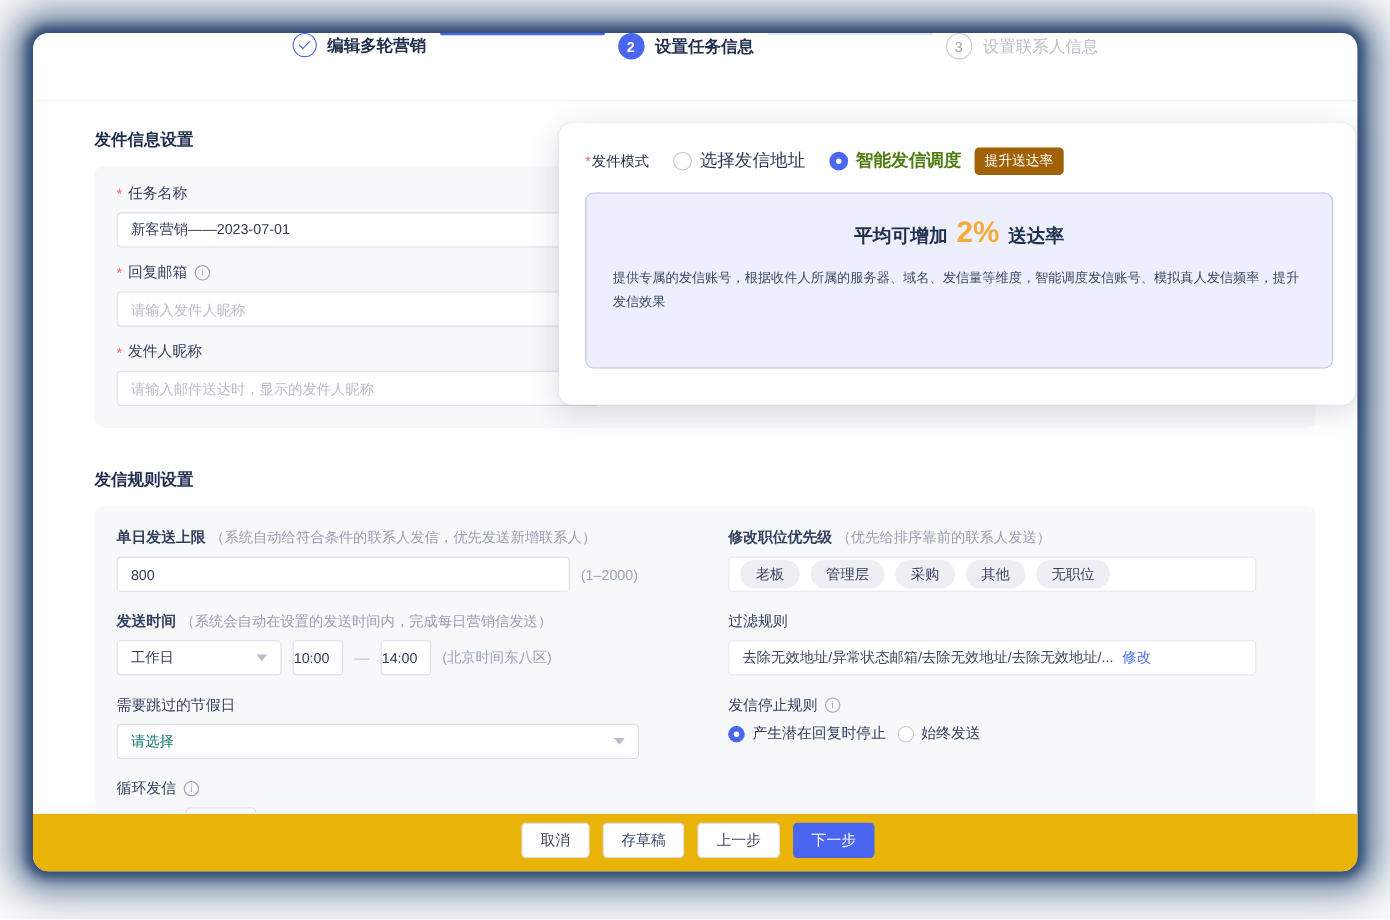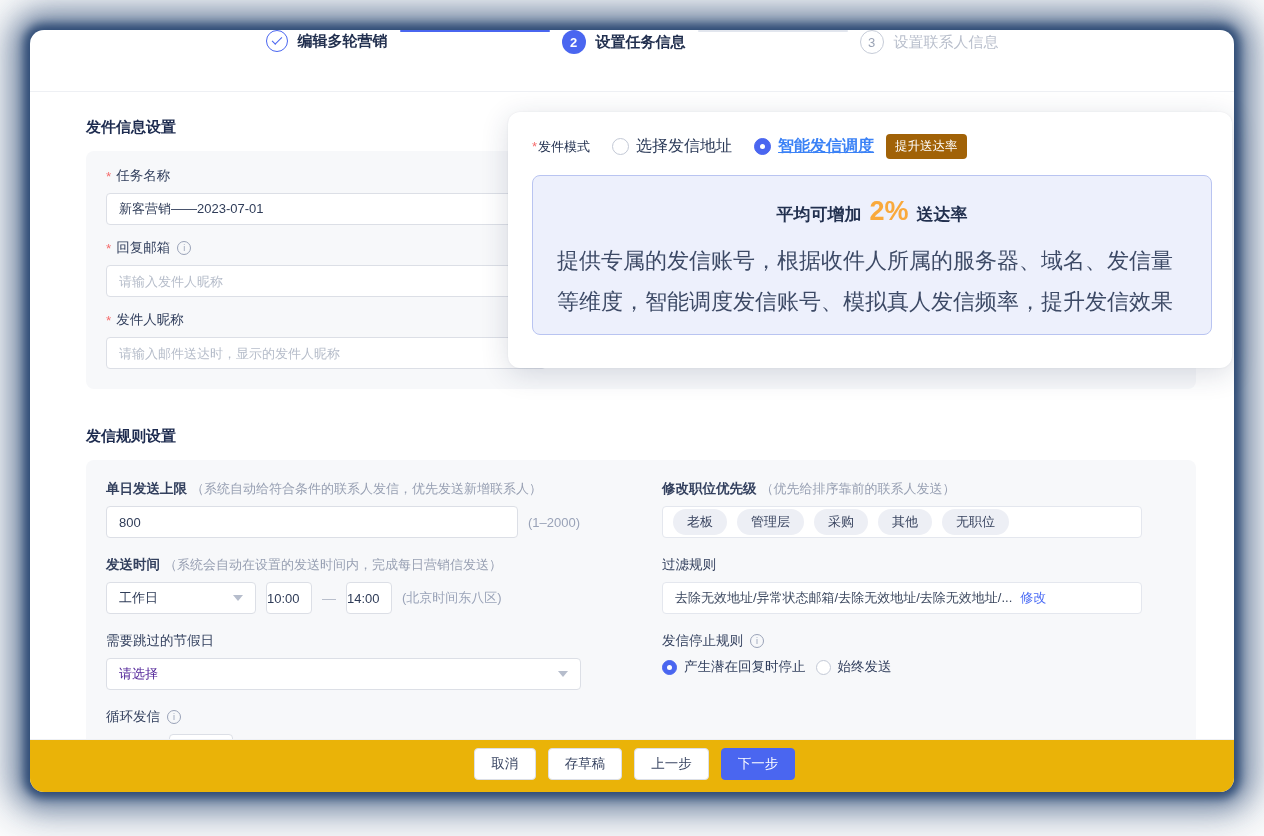--- a/index.html
+++ b/index.html
@@ -55,21 +55,21 @@
   .rule-label b { font-weight:600; }
   .hint { color:#98a0b3; font-weight:400; font-size:13px; }
   .row { display:flex; align-items:center; gap:10px; }
   .mb { margin-bottom:18px; }
   input.num { height:32px; width:412px; border:1px solid #dcdfe6; border-radius:4px;
     background:#fff; padding:0 12px; font-size:13px; color:#2f3c58; outline:none; font-family:inherit; }
   .note { font-size:13px; color:#9aa3b8; }
   .select { height:32px; background:#fff; border:1px solid #dcdfe6; border-radius:4px;
     display:flex; align-items:center; justify-content:space-between; padding:0 12px;
     font-size:13px; color:#2f3c58; cursor:pointer; }
-  .select .ph { color:#4c1d95; }
+  .select .ph { color:#0f766e; }
   .caret { width:0; height:0; border-left:5px solid transparent; border-right:5px solid transparent;
     border-top:6px solid #b6bdcc; }
   .time-box { width:46px; height:32px; border:1px solid #dcdfe6; border-radius:4px; background:#fff;
     text-align:left; font-size:13px; color:#2f3c58; outline:none; font-family:inherit; padding:0; }
   .dash { color:#b9bfcc; font-size:14px; }
   .checkbox { width:16px; height:16px; background:#4a66f0; border-radius:3px; position:relative;
     flex:none; cursor:pointer; }
   .checkbox::after { content:""; position:absolute; left:3.5px; top:4px; width:8px; height:4px;
     border-left:1.8px solid #fff; border-bottom:1.8px solid #fff; transform:rotate(-45deg); }
   .cb-text { font-size:13.5px; color:#33405e; }
@@ -85,30 +85,30 @@
   .radio-dot.checked { background:#4a66f0; border-color:#4a66f0; position:relative; }
   .radio-dot.checked::after { content:""; position:absolute; left:50%; top:50%; width:5px; height:5px;
     margin:-2.5px 0 0 -2.5px; border-radius:50%; background:#fff; }
   
   .popup { position:absolute; left:478px; top:82px; width:724px; height:256px; background:#fff;
     border-radius:12px; box-shadow:0 6px 28px rgba(30,45,80,0.16), 0 0 2px rgba(30,45,80,0.08);
     padding:22px 20px 20px 24px; z-index:5; }
   .popup-row { display:flex; align-items:center; gap:22px; }
   .popup-label { font-size:13px; color:#22304f; }
   .popup .radio { font-size:16px; color:#2b3a58; }
-  .popup .radio.sel span.txt { font-weight:700; color:#3b82f6;text-decoration:underline; }
+  .popup .radio.sel span.txt { font-weight:700; color:#4d7c0f; }
   .popup .radio-dot { width:17px; height:17px; }
   .badge { background:#a16207; color:#fff; font-size:12.5px; border-radius:4px; padding:4px 9px;
     margin-left:-10px; }
   .highlight-box { margin-top:16px; background:#edf0fc; border:1px solid #b9c4f1; border-radius:8px;
     height:160px; padding:20px 24px 0 24px; }
   .hl-title { text-align:center; font-size:17px; font-weight:700; color:#22304f; margin-bottom:14px;
     display:flex; align-items:baseline; justify-content:center; gap:8px; }
   .hl-percent { color:#f9a93c; font-size:27px; font-weight:700; }
-  .hl-desc { font-size:22px; color:#3d4a66; line-height:1.85; }
+  .hl-desc { font-size:12px; color:#3d4a66; line-height:1.85; }
   
   .footer { position:absolute; left:0; right:0; bottom:0; height:53px; border-top:1px solid #eef0f4;
     display:flex; align-items:center; justify-content:center; gap:12px; padding:0 51px 4px 56px;
     background:#eab308; border-radius:0 0 14px 14px; }
   .btn { height:32px; min-width:62px; padding:0 16px; border:1px solid #dcdfe6; border-radius:4px;
     background:#fff; font-size:13.5px; color:#3a4663; cursor:pointer; font-family:inherit; }
   .btn.primary { background:#4a66f0; border-color:#4a66f0; color:#fff; }
 </style>
 </head>
 <body>

